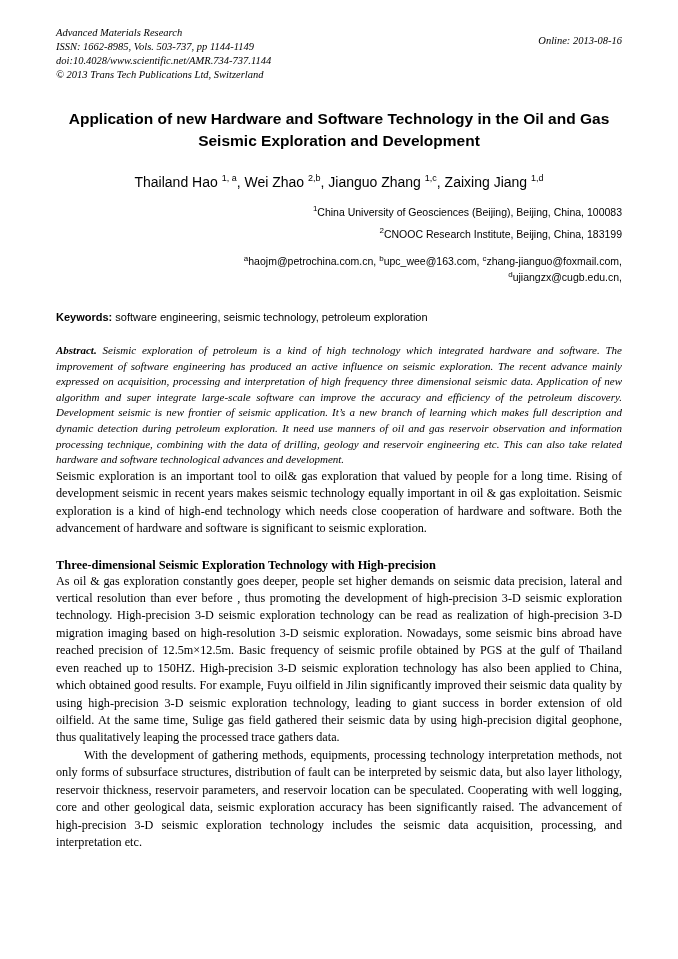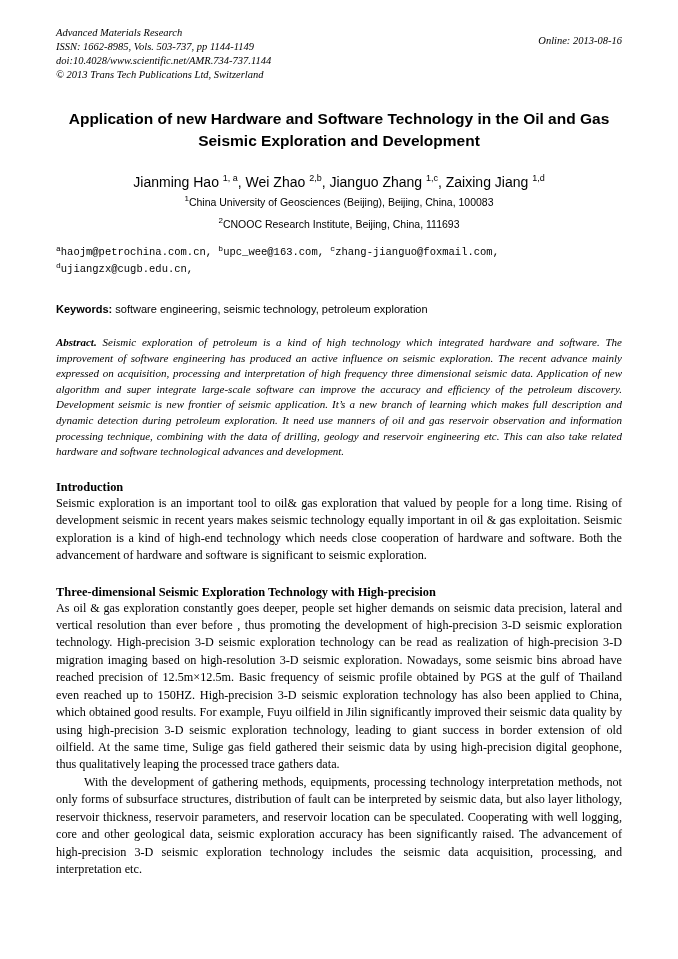--- a/index.html
+++ b/index.html
@@ -52,37 +52,37 @@
     text-align: center;
     font-family: "Liberation Sans", sans-serif;
     font-size: 14px;
     line-height: 1.4;
   }
   .authors sup {
     font-size: 9px;
     vertical-align: super;
   }
   .affil {
-    margin-top: 0;
-    text-align: center;
+    margin-top: 10px;
+    text-align: right;
     font-family: "Liberation Sans", sans-serif;
     font-size: 10.5px;
     line-height: 1.5;
   }
   .affil sup {
     font-size: 8px;
     vertical-align: super;
   }
   .affil-line {
     margin-bottom: 5px;
   }
   .emails {
     margin-top: 10px;
-    text-align: left;
-    font-family: Liberation Mono, monospace;
+    text-align: right;
+    font-family: Liberation Sans, sans-serif;
     font-size: 10.5px;
     line-height: 1.55;
   }
   .emails sup {
     font-size: 8px;
     vertical-align: super;
   }
   .keywords {
     margin-top: 24px;
     font-family: "Liberation Sans", sans-serif;
@@ -126,40 +126,39 @@
   <div class="header-block">
     <div class="header-line">Advanced Materials Research</div>
     <div class="header-line">ISSN: 1662-8985, Vols. 503-737, pp 1144-1149</div>
     <div class="header-line">doi:10.4028/www.scientific.net/AMR.734-737.1144</div>
     <div class="header-line">© 2013 Trans Tech Publications Ltd, Switzerland</div>
     <div class="header-right">Online: 2013-08-16</div>
   </div>
 
   <div class="title">Application of new Hardware and Software Technology in the Oil and Gas Seismic Exploration and Development</div>
 
-  <div class="authors"><span class="nowrap"><span>Jianming Hao </span><sup>1, a</sup></span><span>, </span><span class="nowrap"><span>Wei Zhao </span><sup>2,b</sup></span><span>, </span><span class="nowrap"><span>Jianguo Zhang </span><sup>1,c</sup></span><span>, </span><span class="nowrap"><span>Zaixing Jiang </span><sup>1,d</sup></span></div>
+  <div class="authors"><span class="nowrap"><span>Thailand Hao </span><sup>1, a</sup></span><span>, </span><span class="nowrap"><span>Wei Zhao </span><sup>2,b</sup></span><span>, </span><span class="nowrap"><span>Jianguo Zhang </span><sup>1,c</sup></span><span>, </span><span class="nowrap"><span>Zaixing Jiang </span><sup>1,d</sup></span></div>
 
   <div class="affil">
       <div class="affil-line"><sup>1</sup><span>China University of Geosciences (Beijing), Beijing, China, 100083</span></div>
-      <div class="affil-line"><sup>2</sup><span>CNOOC Research Institute, Beijing, China, 111693</span></div>
+      <div class="affil-line"><sup>2</sup><span>CNOOC Research Institute, Beijing, China, 183199</span></div>
     </div>
 
   <div class="emails"><span class="nowrap"><sup>a</sup><span>haojm@petrochina.com.cn,</span></span> <span class="nowrap"><sup>b</sup><span>upc_wee@163.com,</span></span> <span class="nowrap"><sup>c</sup><span>zhang-jianguo@foxmail.com,</span></span><br><span class="nowrap"><sup>d</sup><span>ujiangzx@cugb.edu.cn,</span></span></div>
 
   <div class="keywords">
     <span class="kw-label">Keywords:</span>
     <span>software engineering, seismic technology, petroleum exploration</span>
   </div>
 
   <div class="abstract">
     <span class="ab-label">Abstract.</span>
     <span>Seismic exploration of petroleum is a kind of high technology which integrated hardware and software. The improvement of software engineering has produced an active influence on seismic exploration. The recent advance mainly expressed on acquisition, processing and interpretation of high frequency three dimensional seismic data. Application of new algorithm and super integrate large-scale software can improve the accuracy and efficiency of the petroleum discovery. Development seismic is new frontier of seismic application. It’s a new branch of learning which makes full description and dynamic detection during petroleum exploration. It need use manners of oil and gas reservoir observation and information processing technique, combining with the data of drilling, geology and reservoir engineering etc. This can also take related hardware and software technological advances and development.</span>
   </div>
 
   <div>
-      <div class="section-head">Introduction</div>
       <div class="para">Seismic exploration is an important tool to oil&amp; gas exploration that valued by people for a long time. Rising of development seismic in recent years makes seismic technology equally important in oil &amp; gas exploitation. Seismic exploration is a kind of high-end technology which needs close cooperation of hardware and software. Both the advancement of hardware and software is significant to seismic exploration.</div>
       <div class="section-head">Three-dimensional Seismic Exploration Technology with High-precision</div>
       <div class="para">As oil &amp; gas exploration constantly goes deeper, people set higher demands on seismic data precision, lateral and vertical resolution than ever before , thus promoting the development of high-precision 3-D seismic exploration technology. High-precision 3-D seismic exploration technology can be read as realization of high-precision 3-D migration imaging based on high-resolution 3-D seismic exploration. Nowadays, some seismic bins abroad have reached precision of 12.5m×12.5m. Basic frequency of seismic profile obtained by PGS at the gulf of Thailand even reached up to 150HZ. High-precision 3-D seismic exploration technology has also been applied to China, which obtained good results. For example, Fuyu oilfield in Jilin significantly improved their seismic data quality by using high-precision 3-D seismic exploration technology, leading to giant success in border extension of old oilfield. At the same time, Sulige gas field gathered their seismic data by using high-precision digital geophone, thus qualitatively leaping the processed trace gathers data.</div>
       <div class="para indent">With the development of gathering methods, equipments, processing technology interpretation methods, not only forms of subsurface structures, distribution of fault can be interpreted by seismic data, but also layer lithology, reservoir thickness, reservoir parameters, and reservoir location can be speculated. Cooperating with well logging, core and other geological data, seismic exploration accuracy has been significantly raised. The advancement of high-precision 3-D seismic exploration technology includes the seismic data acquisition, processing, and interpretation etc.</div>
     </div>
 
 </div>
 
 </body></html>

